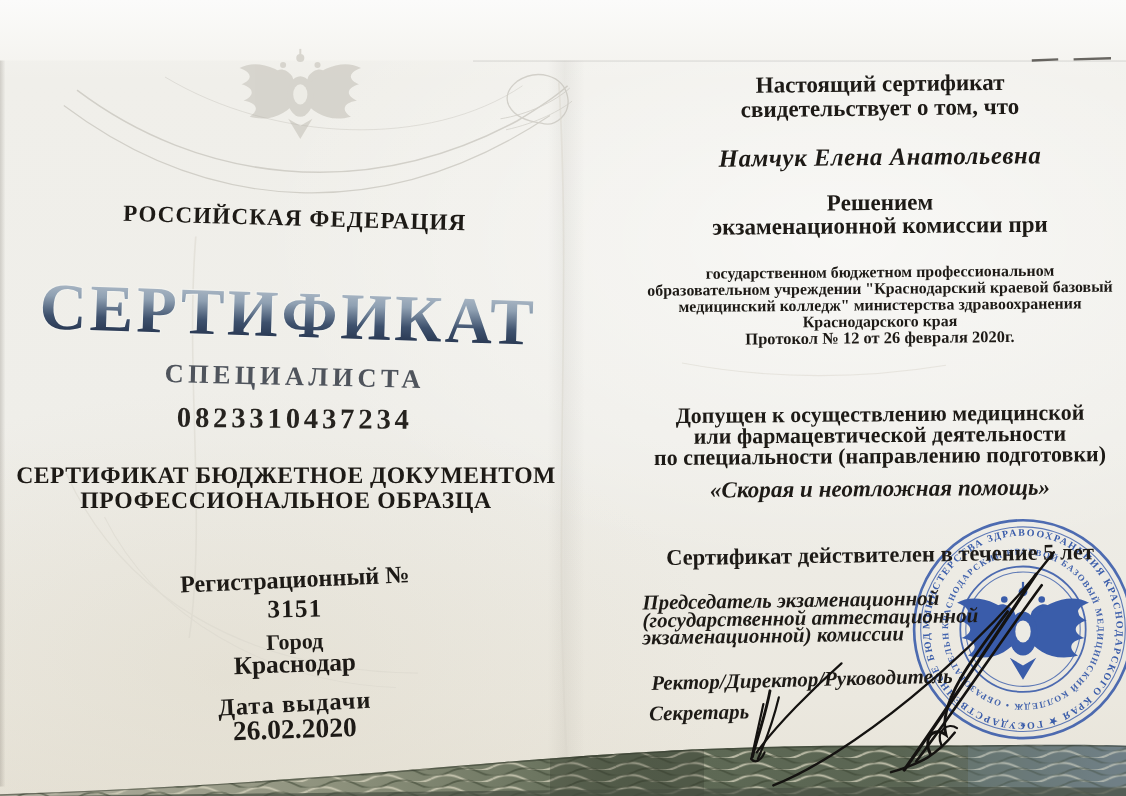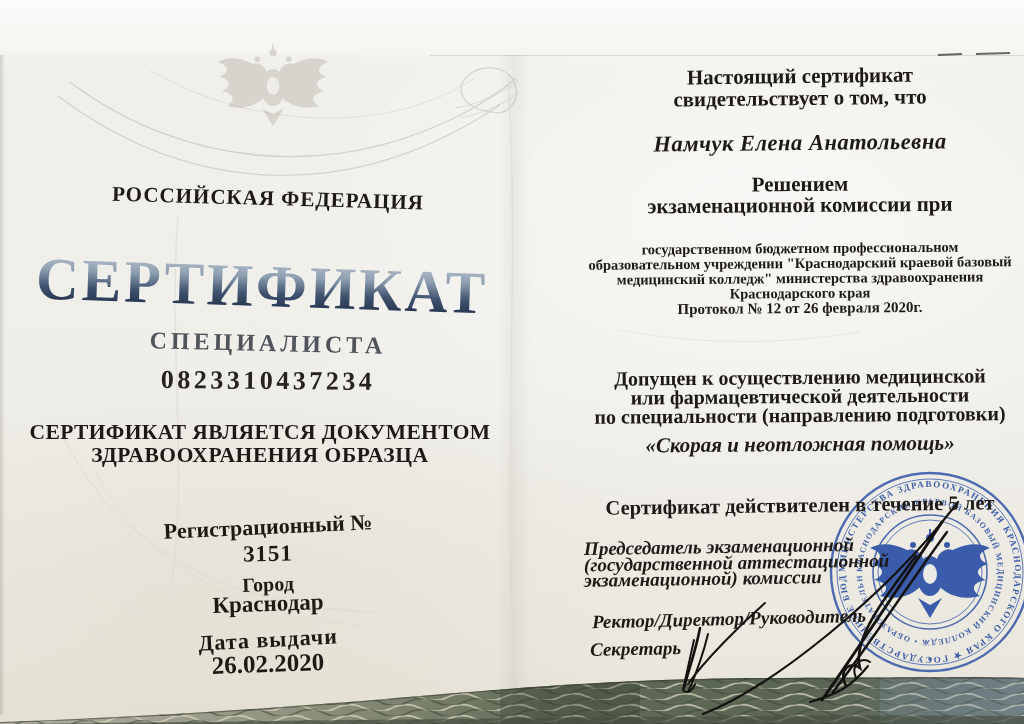--- a/index.html
+++ b/index.html
@@ -96,22 +96,22 @@
           <stop offset="1" stop-color="#16223b"></stop>
         </linearGradient>
       </defs>
       <text x="20" y="60" textLength="452" lengthAdjust="spacingAndGlyphs" style="font-size:60px;font-weight:bold;letter-spacing:3px;paint-order:stroke;stroke:#f2f2ee;stroke-width:2px;fill:url(#titleGrad);">СЕРТИФИКАТ</text>
     </svg>
 
     <div class="line ctrL b z4" style="top:330px;font-size:24px;letter-spacing:4px;color:#4f545c;transform:rotate(1.3deg);">СПЕЦИАЛИСТА</div>
 
     <div class="line ctrL b z4" style="top:366px;font-size:26px;letter-spacing:3.5px;color:#26231f;transform:rotate(.5deg);">0823310437234</div>
 
-    <div class="line ctrL b z4" style="top:420px;left:12px;width:496px;font-size:21.5px;letter-spacing:.4px;">СЕРТИФИКАТ ЯВЛЯЕТСЯ ДОКУМЕНТОМ</div>
-    <div class="line ctrL b z4" style="top:443px;left:12px;width:496px;font-size:21.5px;letter-spacing:.6px;">ЗДРАВООХРАНЕНИЯ ОБРАЗЦА</div>
+    <div class="line ctrL b z4" style="top:420px;left:12px;width:496px;font-size:21.5px;letter-spacing:.4px;">СЕРТИФИКАТ БЮДЖЕТНОЕ ДОКУМЕНТОМ</div>
+    <div class="line ctrL b z4" style="top:443px;left:12px;width:496px;font-size:21.5px;letter-spacing:.6px;">ПРОФЕССИОНАЛЬНОЕ ОБРАЗЦА</div>
 
     <div class="line ctrL b z4" style="top:514px;font-size:22px;transform:rotate(-2.6deg);">Регистрационный №</div>
     <div class="line ctrL b z4" style="top:541px;font-size:23px;letter-spacing:1px;transform:rotate(-1deg);">3151</div>
 
     <div class="line ctrL b z4" style="top:573px;font-size:20px;transform:rotate(-2deg);">Город</div>
     <div class="line ctrL b z4" style="top:591px;font-size:23px;transform:rotate(-2deg);">Краснодар</div>
 
     <div class="line ctrL b z4" style="top:627px;font-size:22px;letter-spacing:1px;transform:rotate(-3deg);">Дата выдачи</div>
     <div class="line ctrL b z4" style="top:650px;font-size:25px;transform:rotate(-2deg);">26.02.2020</div>
   </div>

